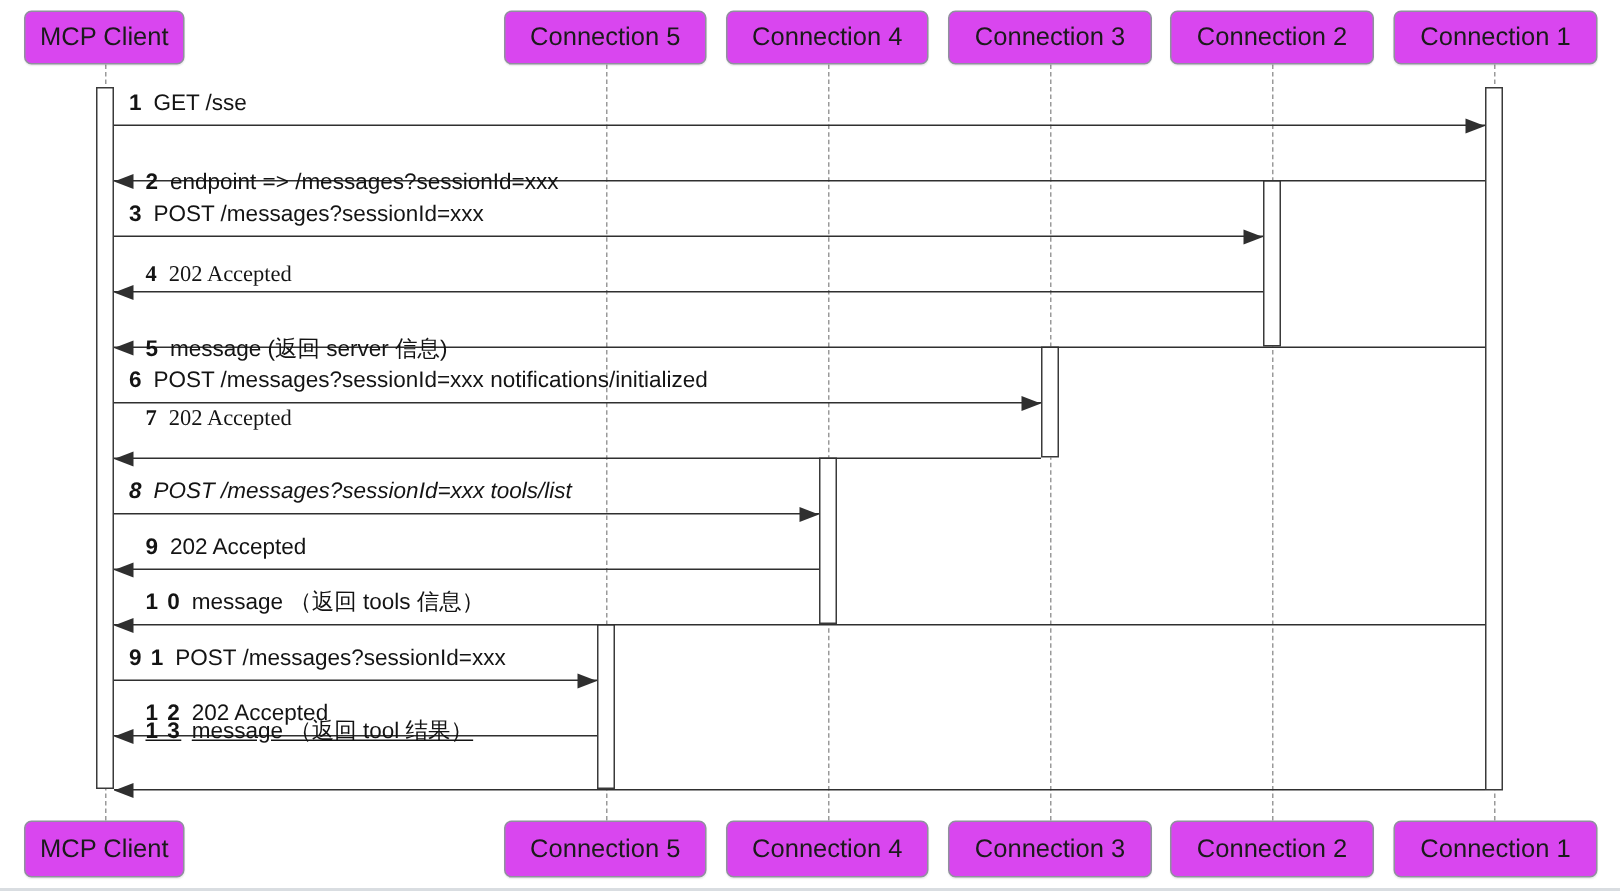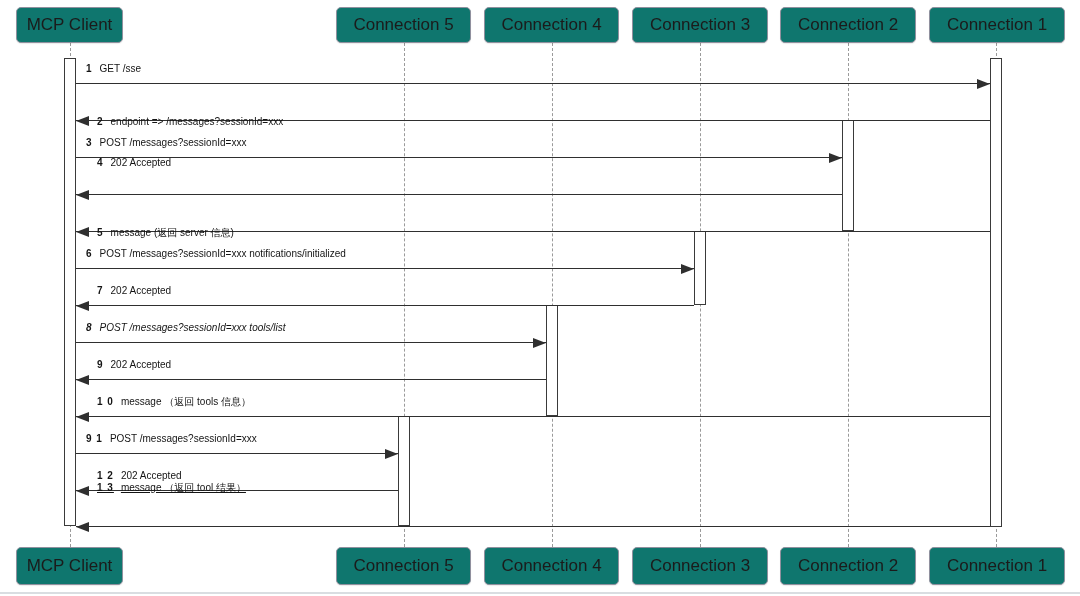--- a/index.html
+++ b/index.html
@@ -4,40 +4,40 @@
 <style>
   html,body{margin:0;padding:0;background:#ffffff;}
   .canvas{
     position:relative;width:1080px;height:596px;background:#ffffff;
     overflow:hidden;
     font-family:"Liberation Sans","DejaVu Sans",sans-serif;
     color:#111;
   }
   .actor{
     position:absolute;box-sizing:border-box;
-    background:#0f766e;border:1px solid #90909E;border-radius:5px;
+    background:#d946ef;border:1px solid #90909E;border-radius:5px;
     display:flex;align-items:center;justify-content:center;
     font-size:17px;color:#1b1b1b;white-space:nowrap;
     box-shadow:0 1px 1px rgba(0,0,0,0.08);
   }
   .lifeline{
     position:absolute;width:0;border-left:1px dashed #9a9a9a;
   }
   .activation{
     position:absolute;width:12px;box-sizing:border-box;
     background:#ffffff;border:1.5px solid #3a3a3a;
   }
   .msg-line{
     position:absolute;height:0;border-top:1.6px solid #2f2f2f;
   }
   .arrow{position:absolute;width:0;height:0;}
   .arrow.right{border-top:5px solid transparent;border-bottom:5px solid transparent;border-left:13px solid #2f2f2f;}
   .arrow.left{border-top:5px solid transparent;border-bottom:5px solid transparent;border-right:13px solid #2f2f2f;}
   .msg-label{
-    position:absolute;font-size:10px;color:#141414;white-space:nowrap;line-height:18px;
+    position:absolute;font-size:15px;color:#141414;white-space:nowrap;line-height:18px;
   }
   .msg-label b{font-weight:bold;margin-right:7px;letter-spacing:1px;}
   .separator{
     position:absolute;left:0;width:1080px;height:0;border-top:2px solid #d9dde1;
   }
 </style>
 </head>
 <body>
 
 <div class="canvas">
@@ -62,30 +62,30 @@
       <div class="arrow right" style="left: 977px; top: 79px;"></div>
       <div class="msg-label" style="left: 86px; top: 60px;"><b>1</b><span>GET /sse</span></div>
       <div class="msg-line" style="left: 76px; top: 120px; width: 914px;"></div>
       <div class="arrow left" style="left: 76px; top: 116px;"></div>
       <div class="msg-label" style="left: 97px; top: 113px;"><b>2</b><span>endpoint =&gt; /messages?sessionId=xxx</span></div>
       <div class="msg-line" style="left: 76px; top: 157px; width: 766px;"></div>
       <div class="arrow right" style="left: 829px; top: 153px;"></div>
       <div class="msg-label" style="left: 86px; top: 134px;"><b>3</b><span>POST /messages?sessionId=xxx</span></div>
       <div class="msg-line" style="left: 76px; top: 194px; width: 766px;"></div>
       <div class="arrow left" style="left: 76px; top: 190px;"></div>
-      <div class="msg-label" style="left: 97px; top: 154px;"><b>4</b><span>202 Accepted</span></div>
+      <div class="msg-label" style="left: 97px; top: 174px; font-family: Liberation Serif, serif;"><b>4</b><span>202 Accepted</span></div>
       <div class="msg-line" style="left: 76px; top: 231px; width: 914px;"></div>
       <div class="arrow left" style="left: 76px; top: 227px;"></div>
       <div class="msg-label" style="left: 97px; top: 208px; margin-top: 16px;"><b>5</b><span>message (返回 server 信息)</span></div>
       <div class="msg-line" style="left: 76px; top: 268px; width: 618px;"></div>
       <div class="arrow right" style="left: 681px; top: 264px;"></div>
       <div class="msg-label" style="left: 86px; top: 245px;"><b>6</b><span>POST /messages?sessionId=xxx notifications/initialized</span></div>
       <div class="msg-line" style="left: 76px; top: 305px; width: 618px;"></div>
       <div class="arrow left" style="left: 76px; top: 301px;"></div>
-      <div class="msg-label" style="left: 97px; top: 282px;"><b>7</b><span>202 Accepted</span></div>
+      <div class="msg-label" style="left: 97px; top: 270px; font-family: Liberation Serif, serif;"><b>7</b><span>202 Accepted</span></div>
       <div class="msg-line" style="left: 76px; top: 342px; width: 470px;"></div>
       <div class="arrow right" style="left: 533px; top: 338px;"></div>
       <div class="msg-label" style="left: 86px; top: 319px; font-style: italic;"><b>8</b><span>POST /messages?sessionId=xxx tools/list</span></div>
       <div class="msg-line" style="left: 76px; top: 379px; width: 470px;"></div>
       <div class="arrow left" style="left: 76px; top: 375px;"></div>
       <div class="msg-label" style="left: 97px; top: 356px;"><b>9</b><span>202 Accepted</span></div>
       <div class="msg-line" style="left: 76px; top: 416px; width: 914px;"></div>
       <div class="arrow left" style="left: 76px; top: 412px;"></div>
       <div class="msg-label" style="left: 97px; top: 393px;"><b>1 0</b><span>message （返回 tools 信息）</span></div>
       <div class="msg-line" style="left: 76px; top: 453px; width: 322px;"></div>

